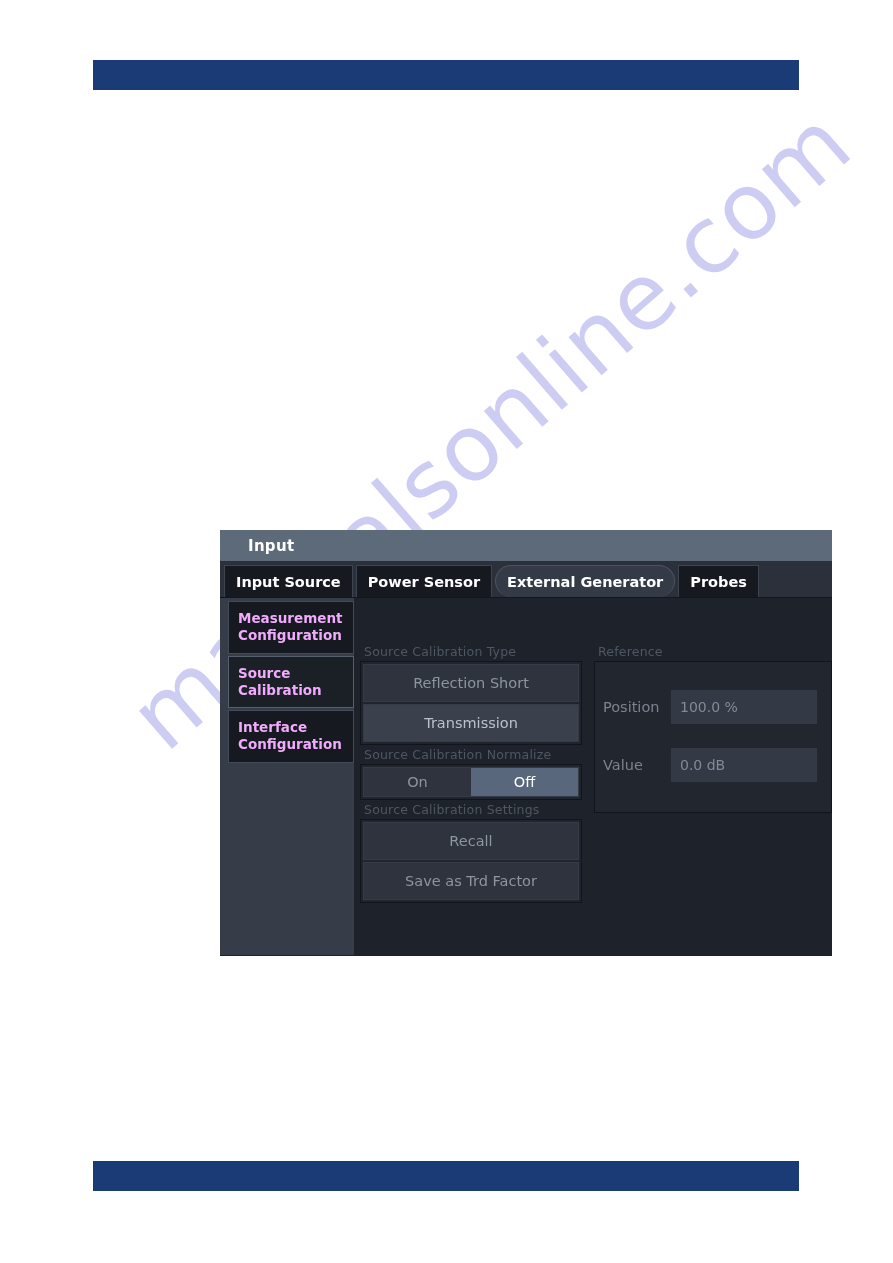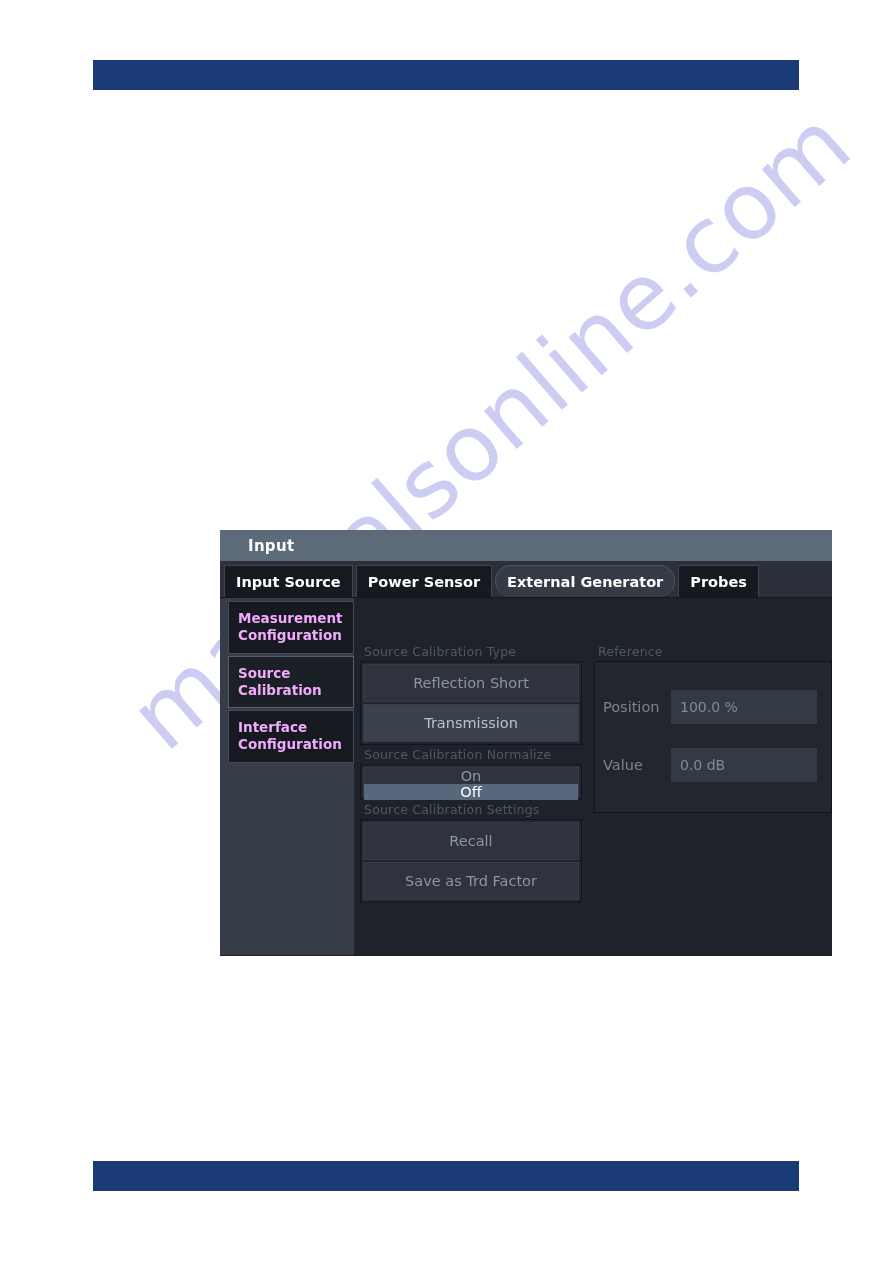--- a/index.html
+++ b/index.html
@@ -185,21 +185,20 @@
     color: #b9c2cd;
   }
 
   
   .toggle-row {
     display: flex;
     height: 30px;
     background: #2e333d;
     border: 1px solid #363c47;
     box-sizing: border-box;
-    flex-direction: column;
   }
   .toggle-half {
     flex: 1 1 50%;
     display: flex;
     align-items: center;
     justify-content: center;
     font-size: 14.5px;
     color: #8d95a1;
     box-sizing: border-box;
     font-family: "DejaVu Sans", sans-serif;

